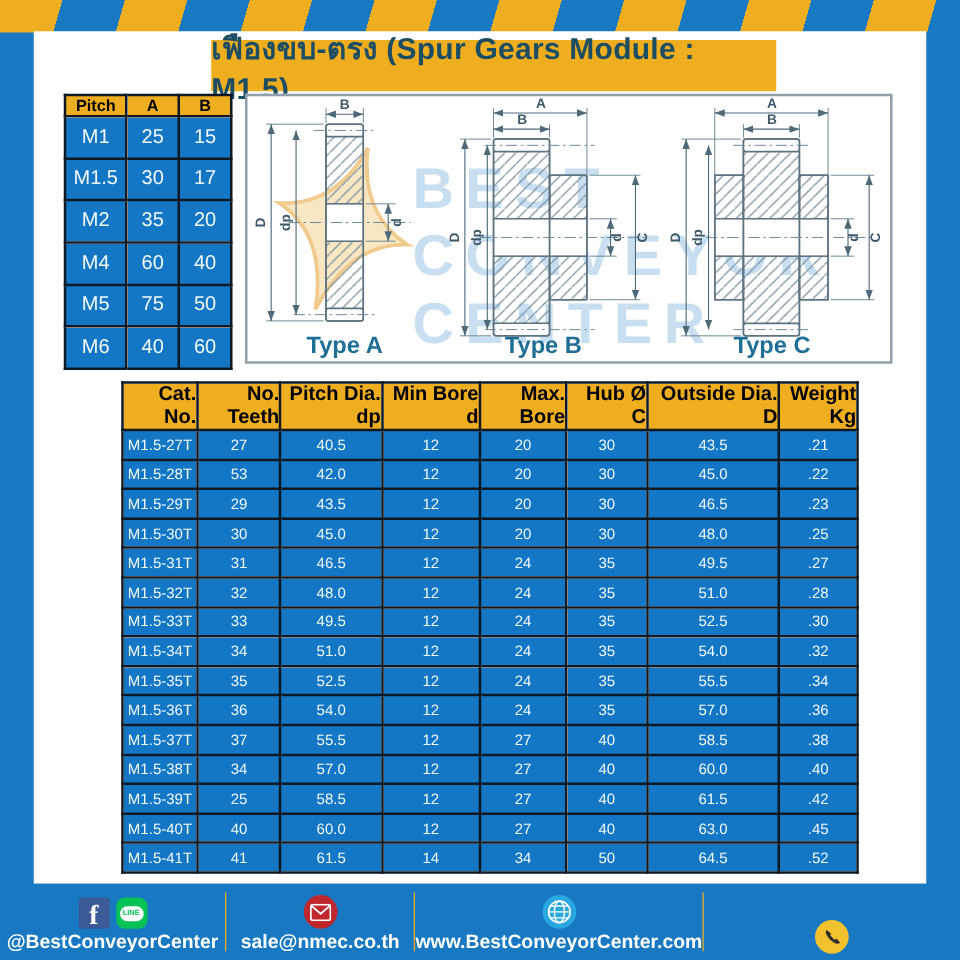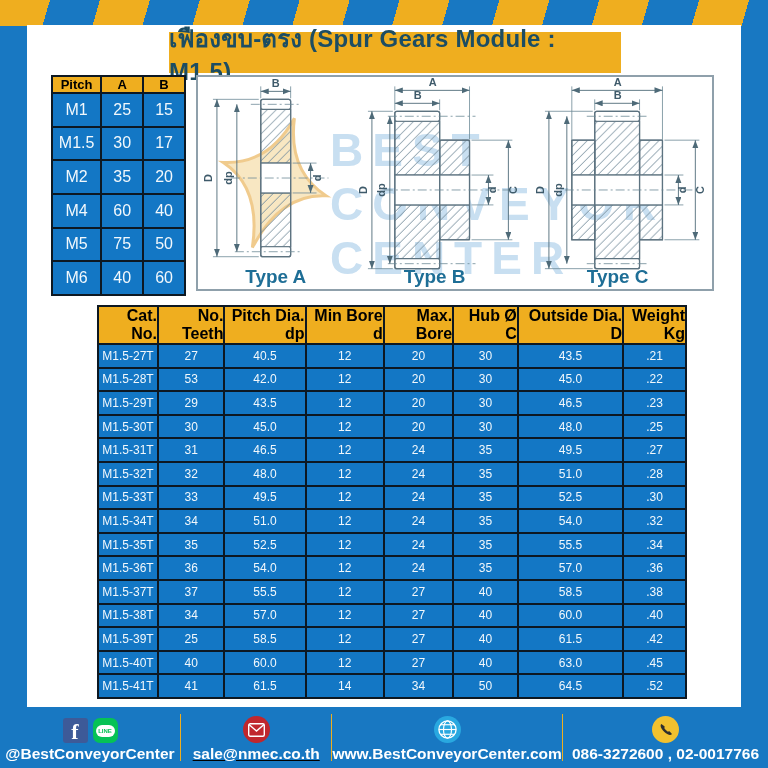--- a/index.html
+++ b/index.html
@@ -467,21 +467,21 @@
     <div class="footer-section" style="flex:0 0 180px;">
       <div class="icon-row">
         <div class="fb-icon">f</div>
         <div class="line-icon">
           <div class="line-bubble">LINE</div>
         </div>
       </div>
       <div class="footer-label">@BestConveyorCenter</div>
     </div>
     <div class="footer-divider"></div>
-    <div class="footer-section" style="flex:0 0 150px;text-decoration:underline;">
+    <div class="footer-section" style="flex:0 0 150px;">
       <div class="round-icon email-icon">
         <svg width="17" height="14" viewBox="0 0 17 14">
           <rect x="0.7" y="0.7" width="15.6" height="12.6" rx="1.5" fill="none" stroke="#fff" stroke-width="1.4"></rect>
           <polyline points="1,1.5 8.5,8 16,1.5" fill="none" stroke="#fff" stroke-width="1.4"></polyline>
         </svg>
       </div>
       <div class="footer-label">sale@nmec.co.th</div>
     </div>
     <div class="footer-divider"></div>
     <div class="footer-section" style="flex:1 1 auto;">
@@ -496,17 +496,16 @@
       </div>
       <div class="footer-label">www.BestConveyorCenter.com</div>
     </div>
     <div class="footer-divider"></div>
     <div class="footer-section" style="flex:0 0 205px;">
       <div class="round-icon phone-icon">
         <svg width="16" height="16" viewBox="0 0 24 24">
           <path d="M5 3 C3.5 4.5 3.5 7 5.5 10 C8 13.8 11 16.6 14.5 18.5 C17.5 20 19.5 19.7 21 18 L17.5 14.2 C16.6 13.6 15.6 13.8 14.9 14.6 C12.5 13.2 10.6 11.4 9.3 9.1 C10.1 8.4 10.3 7.3 9.6 6.5 Z" fill="#2E2E2E"></path>
         </svg>
       </div>
-      <div class="footer-label">086-3272600 , 02-0017766</div>
     </div>
   </div>
 
 </div>
 
 </body></html>

